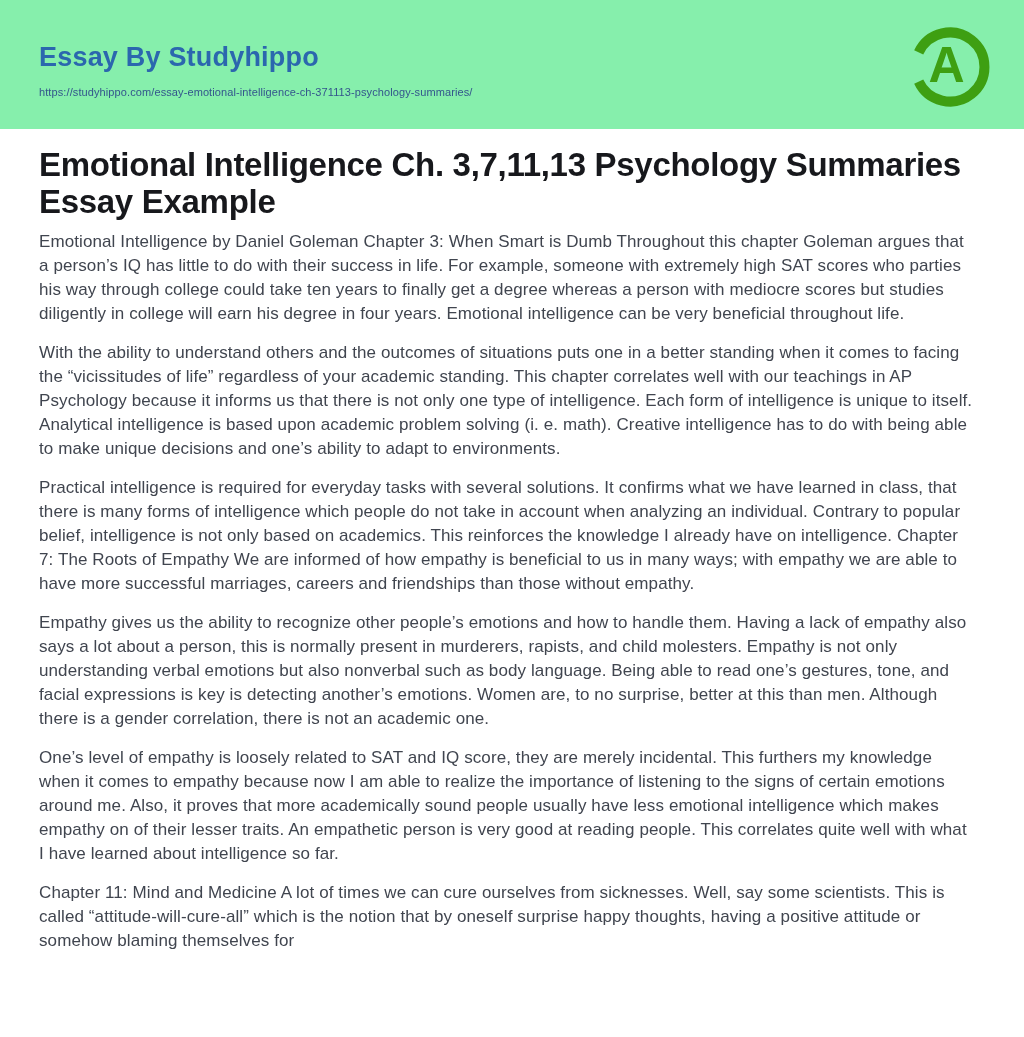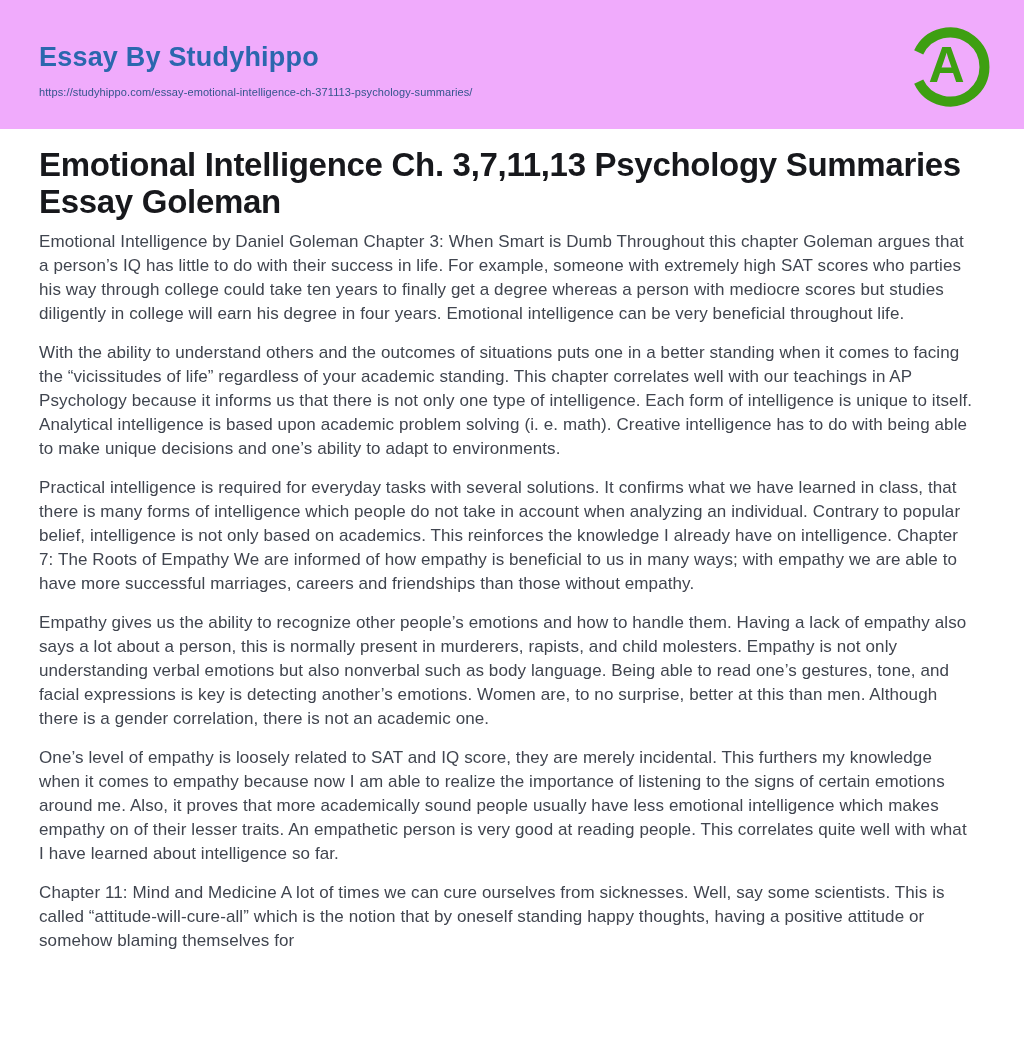--- a/index.html
+++ b/index.html
@@ -4,21 +4,21 @@
 <style>
   * { margin: 0; padding: 0; box-sizing: border-box; }
   html, body {
     width: 1024px;
     height: 1037px;
     background: #ffffff;
     font-family: "Liberation Sans", sans-serif;
     overflow: hidden;
   }
   .header {
-    background: #f0abfc;
+    background: #86efac;
     height: 129px;
     display: flex;
     align-items: center;
     justify-content: space-between;
     padding: 0 34px 0 39px;
   }
   .header-text {
     display: flex;
     flex-direction: column;
     padding-top: 10px;
@@ -73,22 +73,22 @@
   </div>
   <div class="logo-box">
     <svg width="80" height="80" viewBox="0 0 80 80" aria-hidden="true">
       <path d="M 8.7 25.4 A 34.5 34.5 0 1 1 8.7 54.6" fill="none" stroke="#3e9f12" stroke-width="10" stroke-linecap="butt"></path>
       <text x="36.5" y="55" text-anchor="middle" font-family="Liberation Sans, sans-serif" font-size="50" font-weight="700" fill="#3e9f12">A</text>
     </svg>
   </div>
 </div>
 
 <div class="content">
-  <h1 class="essay-title">Emotional Intelligence Ch. 3,7,11,13 Psychology Summaries Essay Goleman</h1>
+  <h1 class="essay-title">Emotional Intelligence Ch. 3,7,11,13 Psychology Summaries Essay Example</h1>
   <div class="essay-body">
       <p>Emotional Intelligence by Daniel Goleman Chapter 3: When Smart is Dumb Throughout this chapter Goleman argues that a person’s IQ has little to do with their success in life. For example, someone with extremely high SAT scores who parties his way through college could take ten years to finally get a degree whereas a person with mediocre scores but studies diligently in college will earn his degree in four years. Emotional intelligence can be very beneficial throughout life.</p>
       <p>With the ability to understand others and the outcomes of situations puts one in a better standing when it comes to facing the “vicissitudes of life” regardless of your academic standing. This chapter correlates well with our teachings in AP Psychology because it informs us that there is not only one type of intelligence. Each form of intelligence is unique to itself. Analytical intelligence is based upon academic problem solving (i. e. math). Creative intelligence has to do with being able to make unique decisions and one’s ability to adapt to environments.</p>
       <p>Practical intelligence is required for everyday tasks with several solutions. It confirms what we have learned in class, that there is many forms of intelligence which people do not take in account when analyzing an individual. Contrary to popular belief, intelligence is not only based on academics. This reinforces the knowledge I already have on intelligence. Chapter 7: The Roots of Empathy We are informed of how empathy is beneficial to us in many ways; with empathy we are able to have more successful marriages, careers and friendships than those without empathy.</p>
       <p>Empathy gives us the ability to recognize other people’s emotions and how to handle them. Having a lack of empathy also says a lot about a person, this is normally present in murderers, rapists, and child molesters. Empathy is not only understanding verbal emotions but also nonverbal such as body language. Being able to read one’s gestures, tone, and facial expressions is key is detecting another’s emotions. Women are, to no surprise, better at this than men. Although there is a gender correlation, there is not an academic one.</p>
       <p>One’s level of empathy is loosely related to SAT and IQ score, they are merely incidental. This furthers my knowledge when it comes to empathy because now I am able to realize the importance of listening to the signs of certain emotions around me. Also, it proves that more academically sound people usually have less emotional intelligence which makes empathy on of their lesser traits. An empathetic person is very good at reading people. This correlates quite well with what I have learned about intelligence so far.</p>
-      <p>Chapter 11: Mind and Medicine A lot of times we can cure ourselves from sicknesses. Well, say some scientists. This is called “attitude-will-cure-all” which is the notion that by oneself standing happy thoughts, having a positive attitude or somehow blaming themselves for</p>
+      <p>Chapter 11: Mind and Medicine A lot of times we can cure ourselves from sicknesses. Well, say some scientists. This is called “attitude-will-cure-all” which is the notion that by oneself surprise happy thoughts, having a positive attitude or somehow blaming themselves for</p>
     </div>
 </div>
 
 </body></html>

